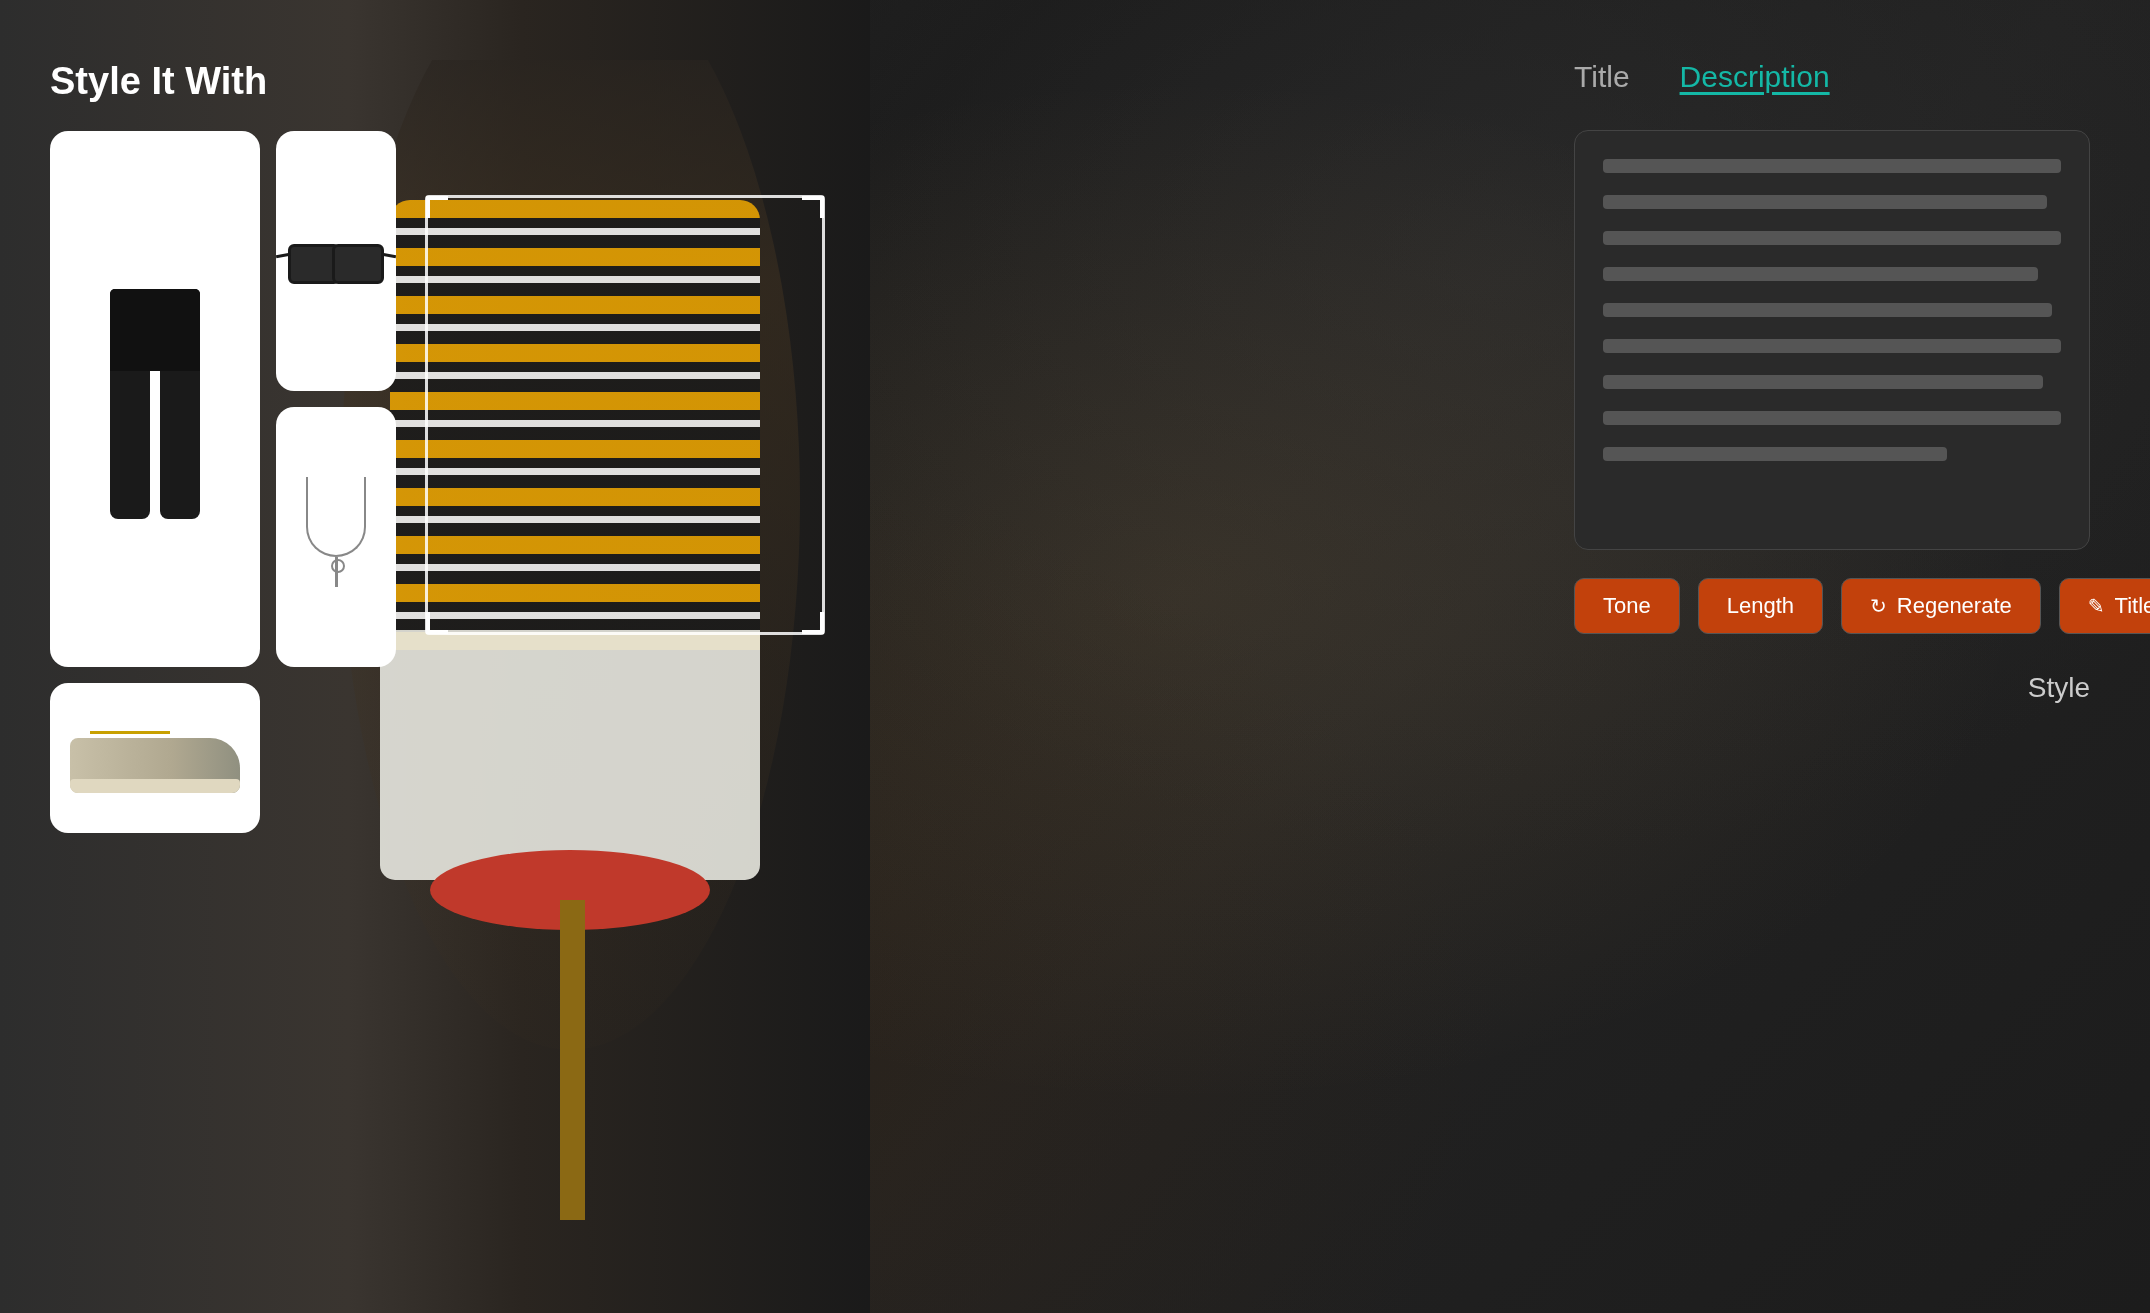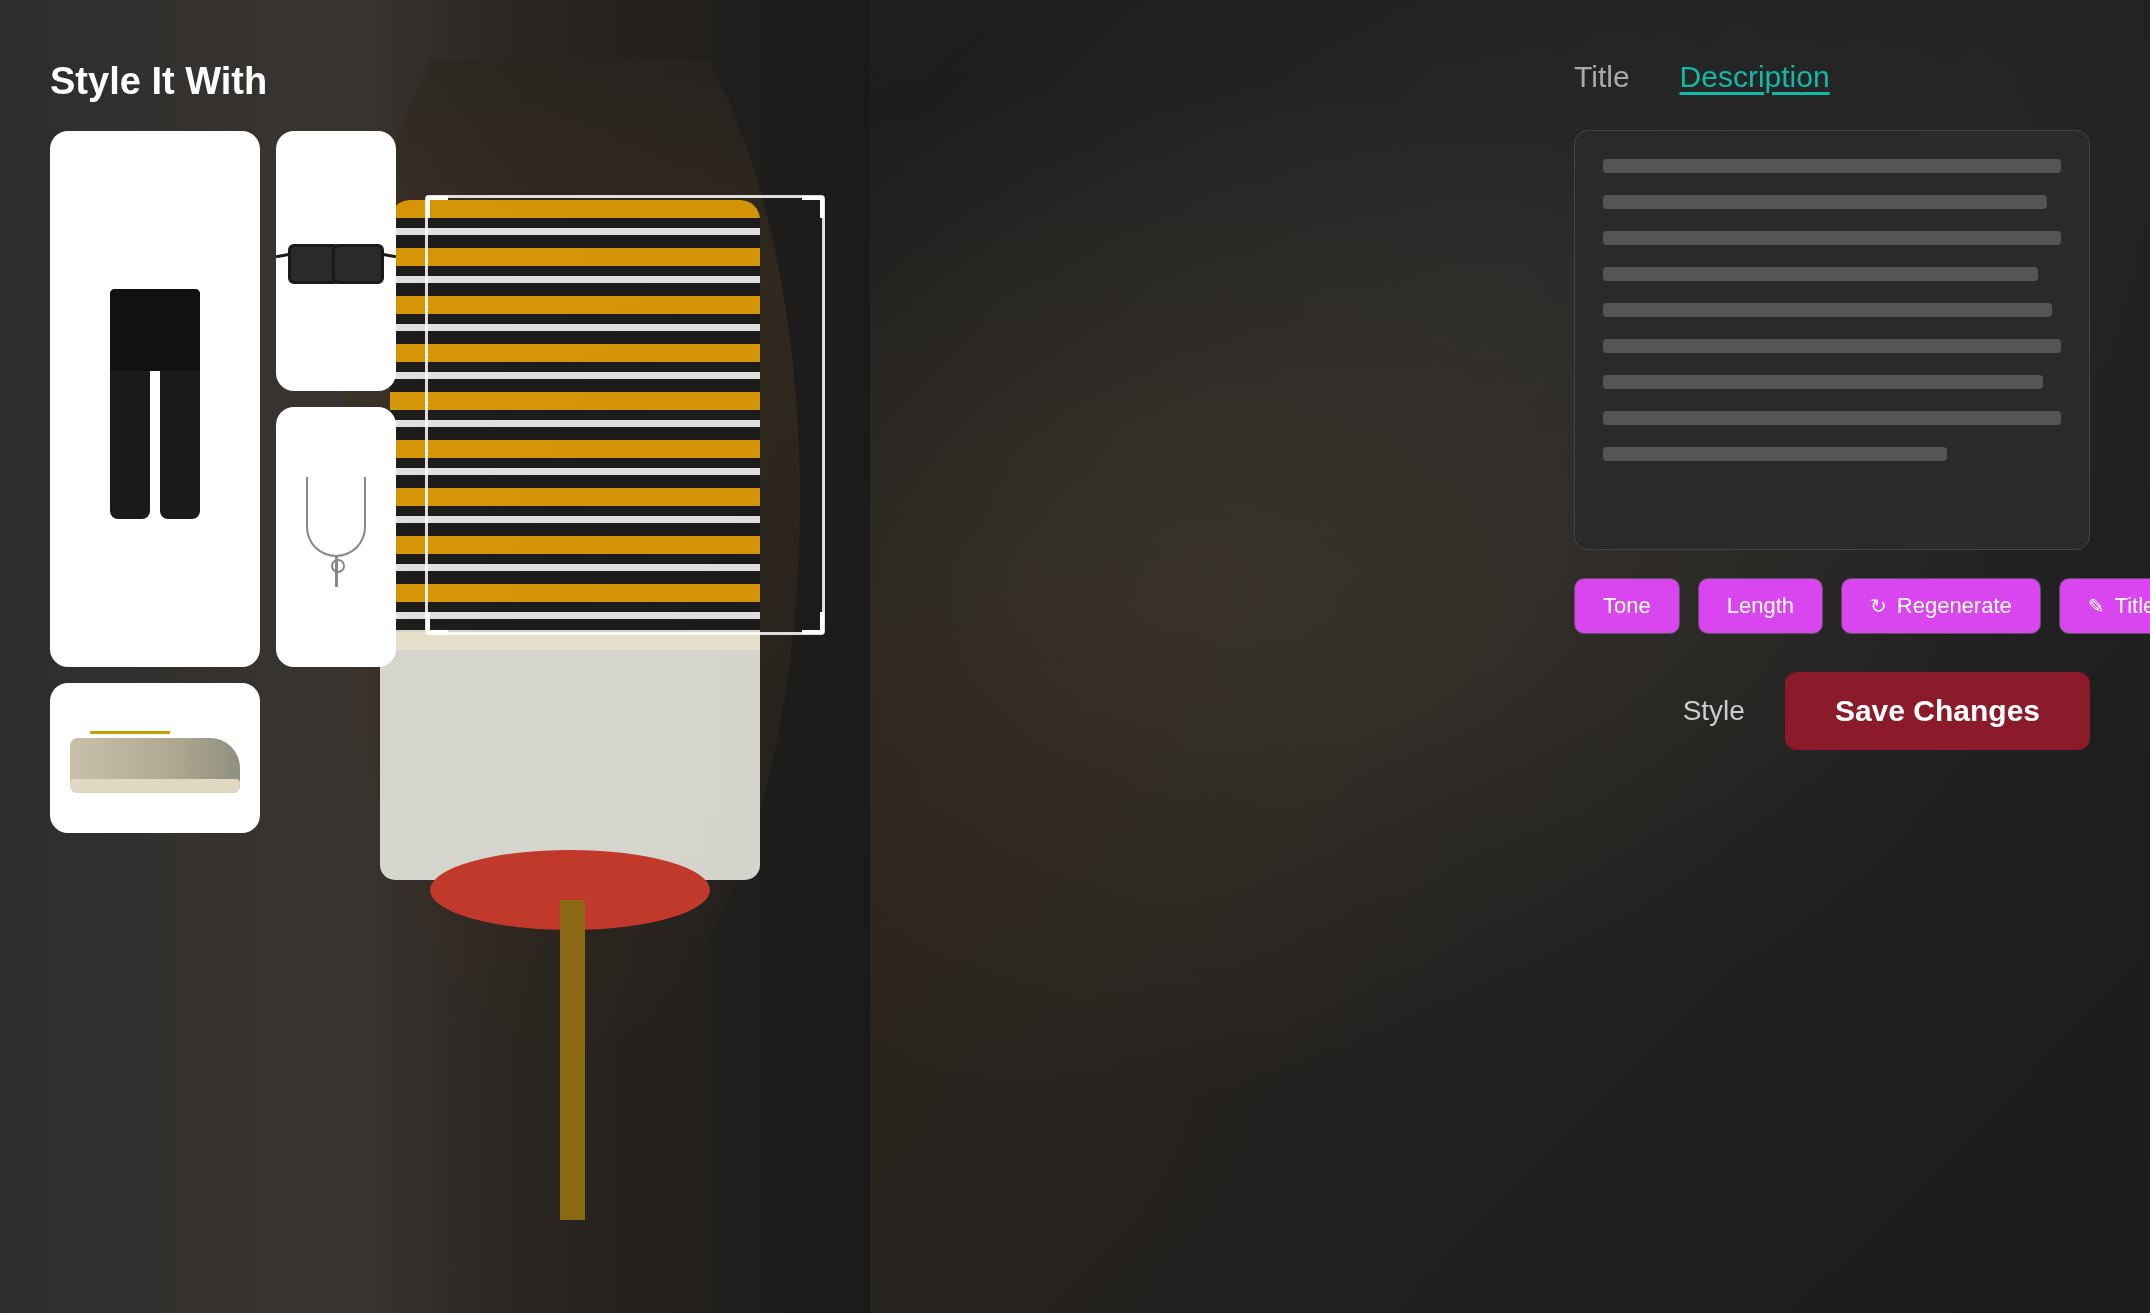--- a/index.html
+++ b/index.html
@@ -366,21 +366,21 @@
     .text-line:nth-child(9) { width: 75%; }
 
     .action-buttons-row {
       display: flex;
       gap: 18px;
       margin-top: 28px;
       align-items: center;
     }
 
     .btn-outline {
-      background: #d946ef;
+      background: #c2410c;
       border: 1.5px solid #555;
       color: #ffffff;
       font-size: 22px;
       padding: 14px 28px;
       border-radius: 10px;
       cursor: pointer;
       display: flex;
       align-items: center;
       gap: 10px;
     }
@@ -509,18 +509,17 @@
         <span>Regenerate</span>
       </button>
       <button class="btn-outline">
         <span class="btn-icon">✎</span>
         <span>Title</span>
       </button>
     </div>
 
     <div class="bottom-row">
       <button class="cancel-btn">Style</button>
-      <button class="save-btn">Save Changes</button>
     </div>
 
   </div>
 
 </div>
 
 </body></html>

